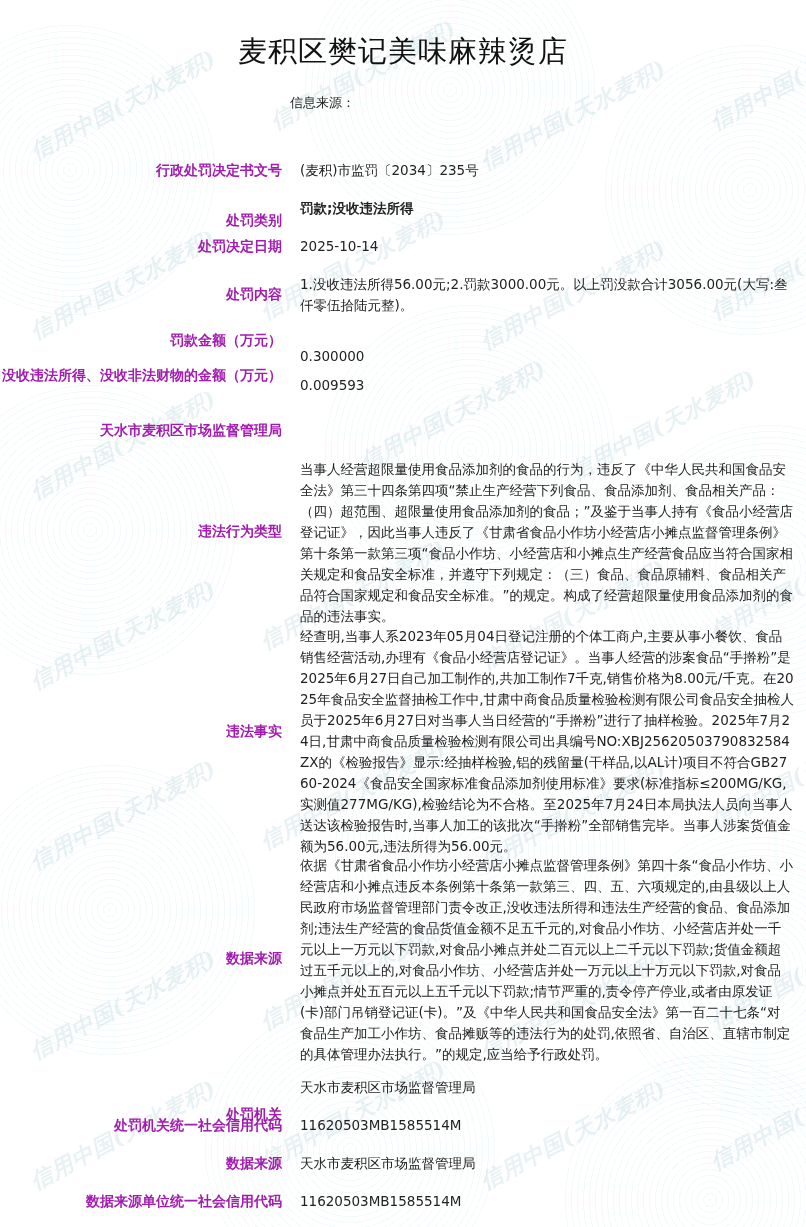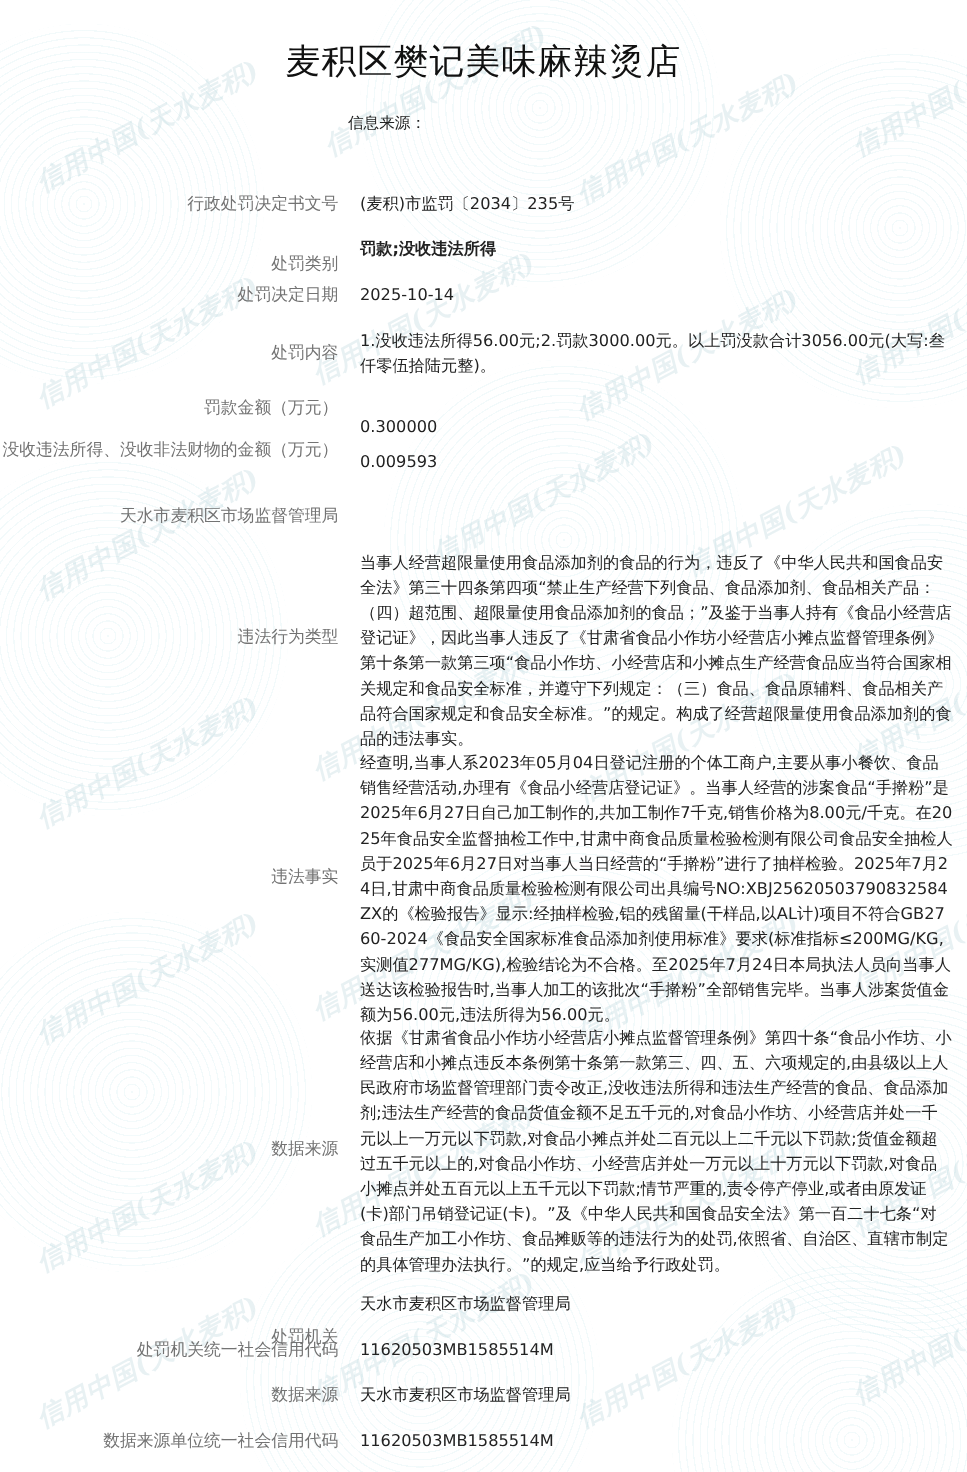--- a/index.html
+++ b/index.html
@@ -69,23 +69,23 @@
     .row {
       position: absolute;
       left: 0;
       width: 806px;
     }
     .label {
       position: absolute;
       right: 524px;
       width: 270px;
       text-align: right;
-      font-weight: normal;
+      font-weight: bold;
       font-size: 14px;
-      color: #737373;
+      color: #a21caf;
       line-height: 18px;
     }
     .value {
       position: absolute;
       left: 300px;
       width: 494px;
       font-size: 13.5px;
       color: #222;
       line-height: 21px;
       text-align: left;

